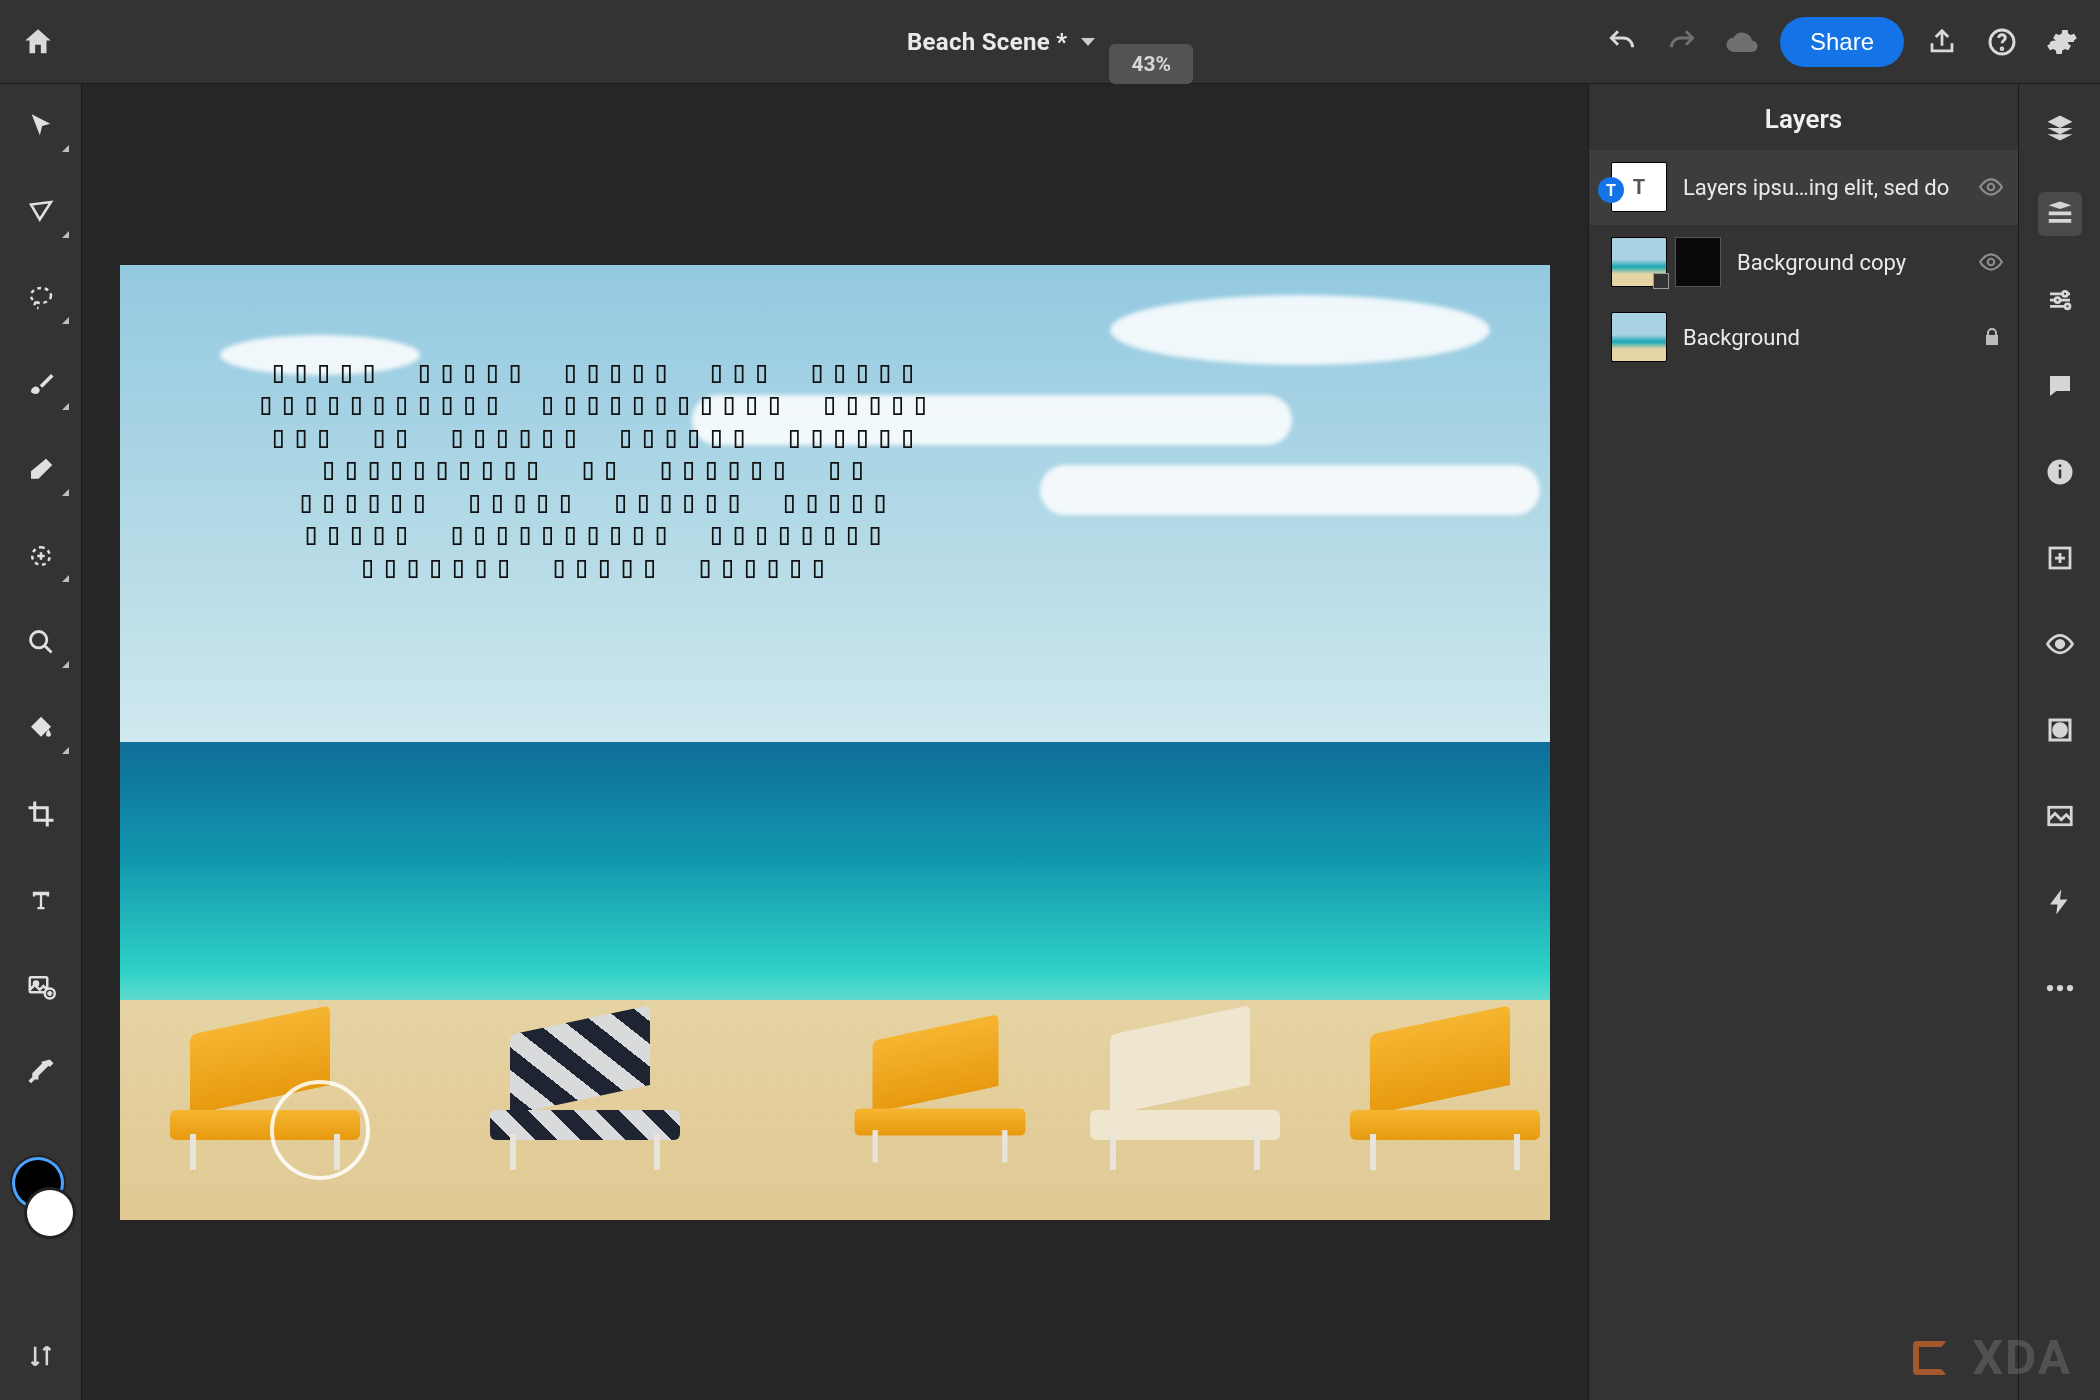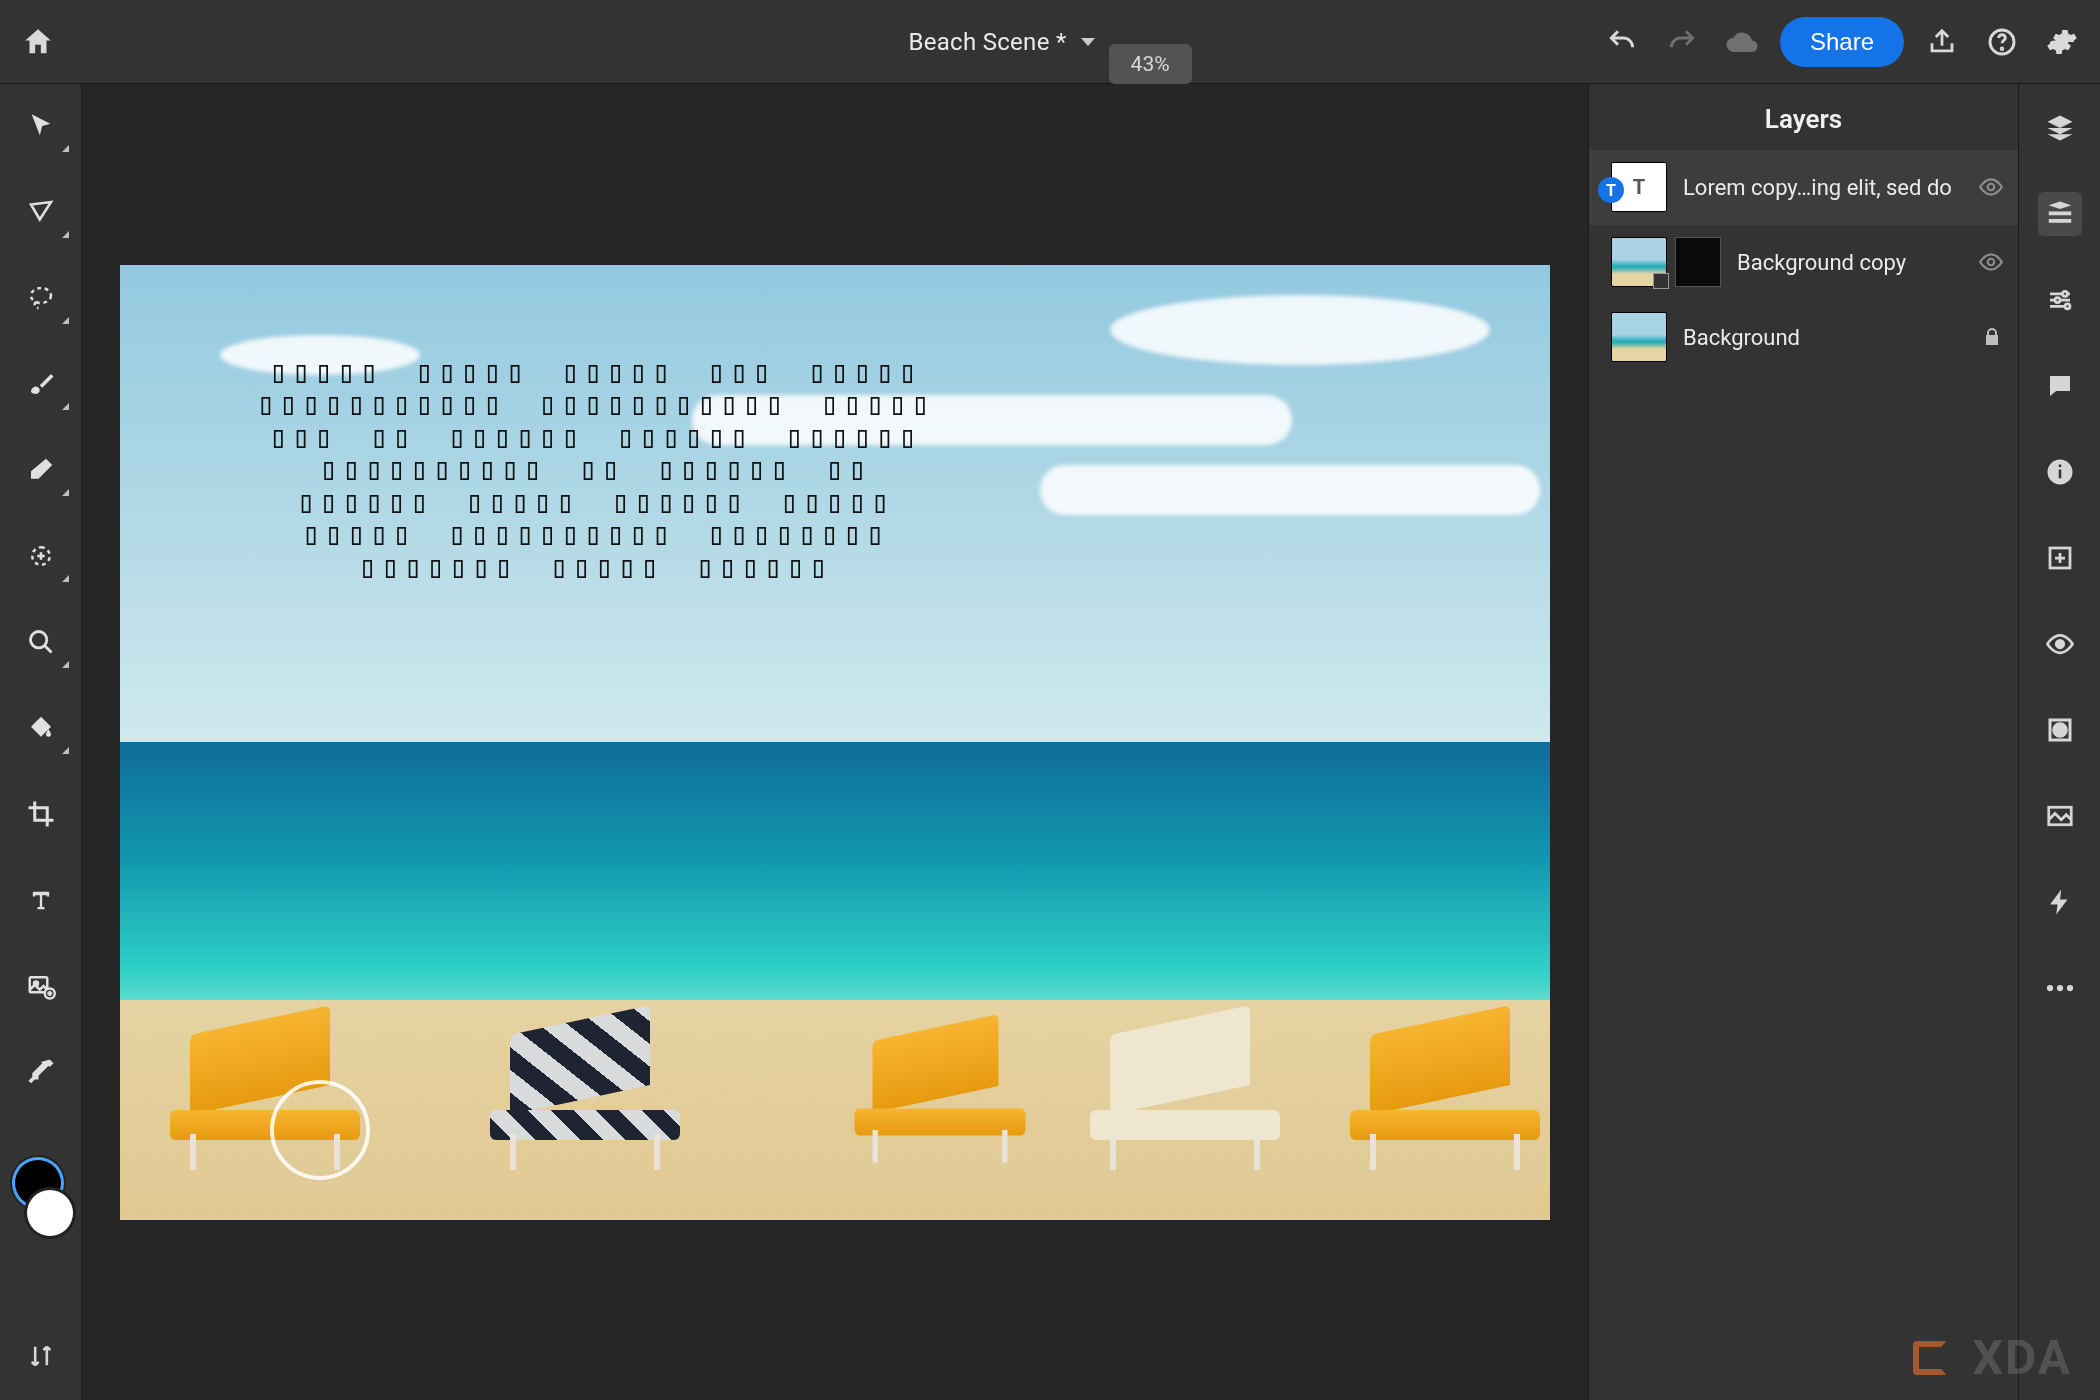--- a/index.html
+++ b/index.html
@@ -15,21 +15,21 @@
   
   .topbar {
     height: 84px;
     background: #333333;
     display: flex;
     align-items: center;
     padding: 0 16px;
     border-bottom: 1px solid #1a1a1a;
   }
   .topbar-left { flex: 1; display:flex; align-items:center; }
-  .topbar-center { flex: 1; display:flex; align-items:center; justify-content:center; gap:14px; }
+  .topbar-center { flex: 1; display:flex; align-items:center; justify-content:center; gap:14px;font-weight:bold; }
   .topbar-right { flex: 1; display:flex; align-items:center; justify-content:flex-end; gap:16px; }
   .doc-title { font-size: 24px; color:#eaeaea; letter-spacing:.3px; display:flex; align-items:center; gap:10px; }
   .chevron-down { width:0;height:0;border-left:7px solid transparent;border-right:7px solid transparent;border-top:8px solid #ccc; display:inline-block; margin-left:4px;}
   .zoom-pct {
     background:#535353;
     color:#d7d7d7;
     padding:8px 22px;
     border-radius:6px;
     font-size:21px;
     margin-top:44px;
@@ -361,21 +361,21 @@
     </div>
   </div>
 
   <div class="layers-panel">
     <div class="panel-title">Layers</div>
 
     <div class="layer-row selected">
       <div class="layer-thumb text-thumb text-badge">
           <span>T</span>
         </div>
-      <div class="layer-name">Lorem copy…ing elit, sed do</div>
+      <div class="layer-name">Layers ipsu…ing elit, sed do</div>
       <div class="vis-icon">
         <svg width="26" height="26" viewBox="0 0 24 24" fill="none" stroke="currentColor" stroke-width="2">
             <path d="M2 12s4-7 10-7 10 7 10 7-4 7-10 7S2 12 2 12z"></path>
             <circle cx="12" cy="12" r="3"></circle>
           </svg>
       </div>
     </div>
 
     <div class="layer-row">
       <div class="layer-thumb thumb-img layer-smart"></div>

